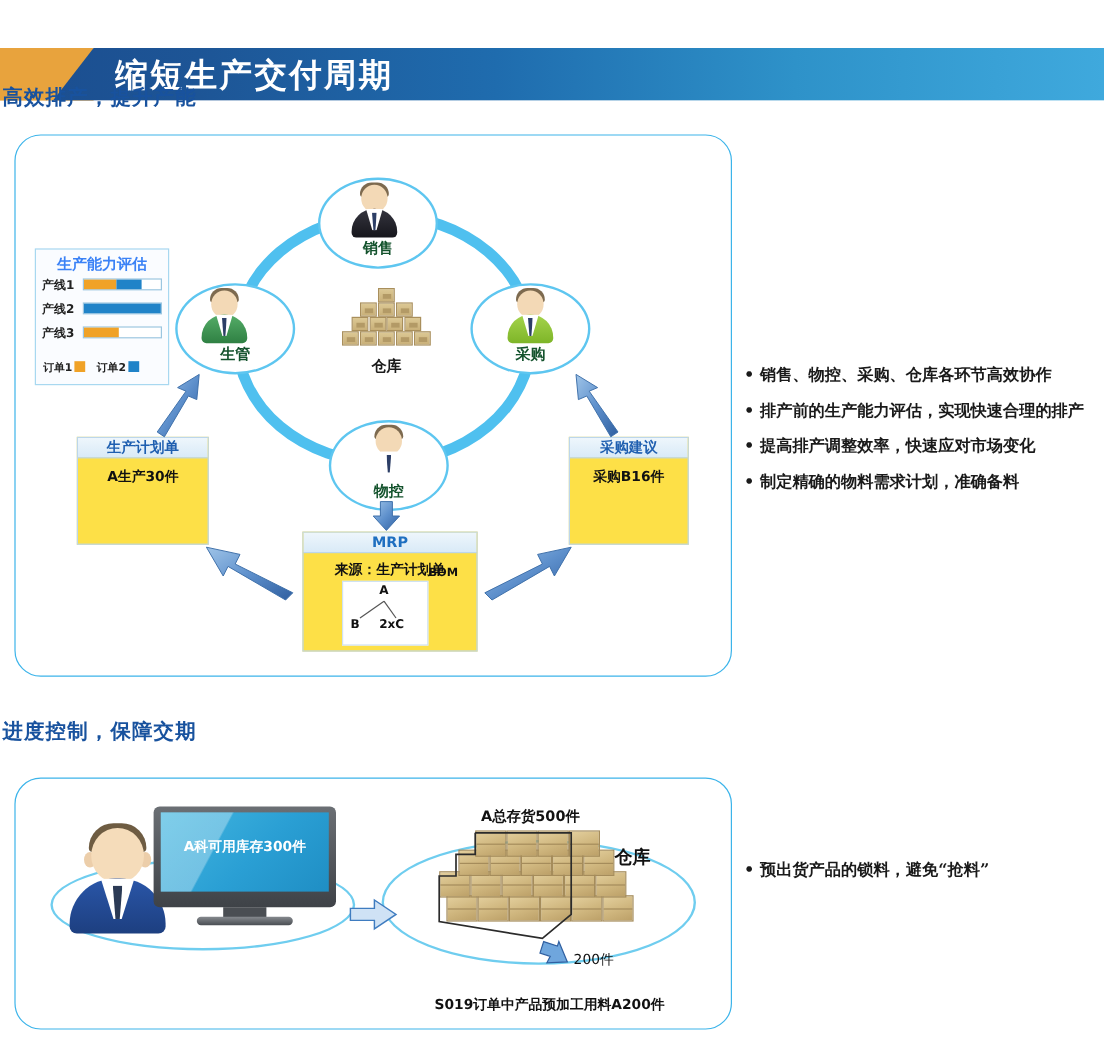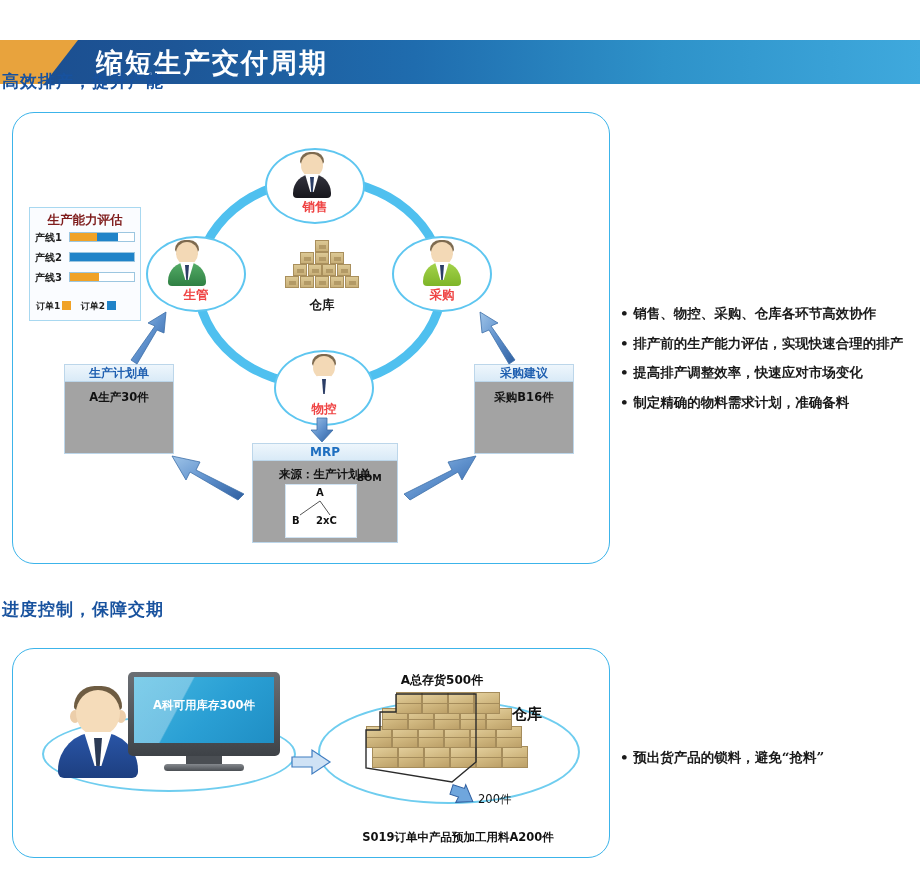--- a/index.html
+++ b/index.html
@@ -46,21 +46,21 @@
   #panel1{left:12px;top:112px;width:596px;height:450px;}
   #panel2{left:12px;top:648px;width:596px;height:208px;}
 
   
   .cap-card{
     position:absolute;left:29px;top:207px;width:110px;height:112px;
     border:1.5px solid #a8d8f0;background:#fafcff;
   }
   .cap-title{
     position:absolute;left:0;top:4px;width:110px;text-align:center;
-    font-size:12.5px;font-weight:bold;color:#7f1d1d;
+    font-size:12.5px;font-weight:bold;color:#3b82f6;
   }
   .cap-row{position:absolute;left:5px;height:11px;width:102px;}
   .cap-label{position:absolute;left:0;top:-1px;font-size:10px;color:#222;font-weight:bold;}
   .cap-bar{
     position:absolute;left:34px;top:0;width:66px;height:10px;
     border:1px solid #9cc6e0;background:#ffffff;box-sizing:border-box;
   }
   .cap-fill-o{position:absolute;left:0;top:0;height:100%;background:#f0a227;}
   .cap-fill-b{position:absolute;top:0;height:100%;background:#2083c8;}
   .cap-legend{position:absolute;left:6px;top:92px;width:100px;font-size:9px;color:#222;font-weight:bold;}
@@ -75,21 +75,21 @@
     box-sizing:border-box;
   }
 
   
   .node{
     position:absolute;border:2.4px solid #5ec6f0;border-radius:50%;
     background:#ffffff;
   }
   .node-label{
     position:absolute;width:100%;text-align:center;bottom:6px;
-    font-size:12.5px;color:#ef4444;font-weight:bold;
+    font-size:12.5px;color:#14532d;font-weight:bold;
   }
   #node-sales{left:265px;top:148px;width:96px;height:72px;}
   #node-prod{left:146px;top:236px;width:96px;height:72px;}
   #node-purch{left:392px;top:236px;width:96px;height:72px;}
   #node-matctl{left:274px;top:350px;width:96px;height:72px;}
 
   
   .avatar{position:absolute;width:46px;height:46px;}
   .av-head{
     position:absolute;left:12px;top:2px;width:22px;height:23px;border-radius:50%;
@@ -123,21 +123,21 @@
   .box::after{
     content:"";position:absolute;left:3px;top:3.5px;width:7px;height:4px;
     background:#b39a66;
   }
   .pyr-label{
     position:absolute;left:0;top:57px;width:78px;text-align:center;
     font-size:12.5px;font-weight:bold;color:#1a1a1a;
   }
 
   
-  .ibox{position:absolute;border:1.2px solid #bcd6ea;background:#a3a3a3;}
+  .ibox{position:absolute;border:1.2px solid #bcd6ea;background:#fde047;}
   .ibox-head{
     height:16px;line-height:16px;text-align:center;
     background:linear-gradient(180deg,#eef6fc 0%,#d9eaf7 100%);
     border-bottom:1px solid #bcd6ea;
     font-size:12px;font-weight:bold;color:#1f5fb0;
   }
   .ibox-body{text-align:center;padding-top:8px;font-size:11.5px;color:#111;font-weight:bold;}
   #box-plan{left:64px;top:364px;width:108px;height:88px;}
   #box-purch{left:474px;top:364px;width:98px;height:88px;}
 
@@ -152,21 +152,21 @@
   .bom-b{position:absolute;left:6px;top:30px;font-size:10px;font-weight:bold;color:#111;}
   .bom-c{position:absolute;left:30px;top:30px;font-size:10px;font-weight:bold;color:#111;}
   .bom-label{position:absolute;left:104px;top:28px;font-size:9.5px;font-weight:bold;color:#111;}
 
   
   .arrow-svg{position:absolute;overflow:visible;}
 
   
   .bullets{position:absolute;}
   #bullets1{left:620px;top:306px;width:300px;}
-  #bullets2{left:620px;top:750px;width:300px;}
+  #bullets2{left:620px;top:718px;width:300px;}
   .bullet{
     font-size:13.5px;color:#1a1a1a;margin-bottom:14px;line-height:1.15;
     font-family:"DejaVu Serif","Liberation Serif",serif;font-weight:bold;
   }
   .bullet::before{content:"• ";}
 
   
   .disc{
     position:absolute;border:2.2px solid #6fcdef;border-radius:50%;
     background:transparent;

